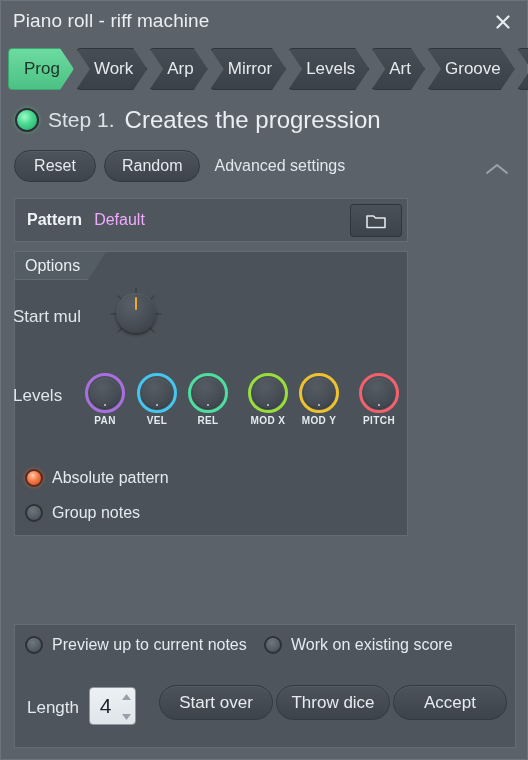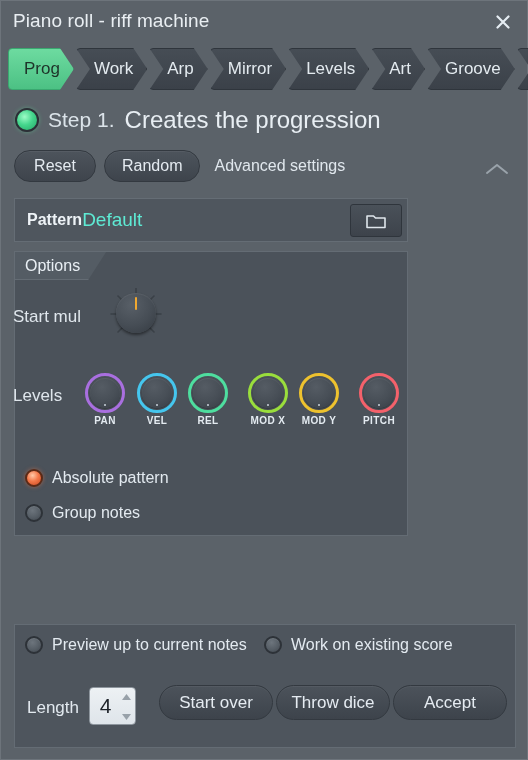--- a/index.html
+++ b/index.html
@@ -104,21 +104,21 @@
   }
 
   
   .pattern-bar {
     position: absolute; left: 13px; top: 197px;
     width: 394px; height: 44px;
     background: #4f565e; border: 1px solid #656d75;
     display: flex; align-items: center;
   }
   .pattern-label { margin-left: 12px; font-size: 16px; color: #eef3f7; font-weight: bold; }
-  .pattern-value { margin-left: 0; font-size: 19px; color: #5eead4; }
+  .pattern-value { margin-left: 12px; font-size: 16px; color: #f0abfc; }
   .folder-btn {
     position: absolute; right: 5px; top: 5px;
     width: 52px; height: 33px;
     background: linear-gradient(180deg,#4a5159 0%, #3d434b 100%);
     border: 1px solid #2f353c; border-radius: 3px;
     display: flex; align-items: center; justify-content: center; cursor: pointer;
   }
 
   
   .options-panel {

